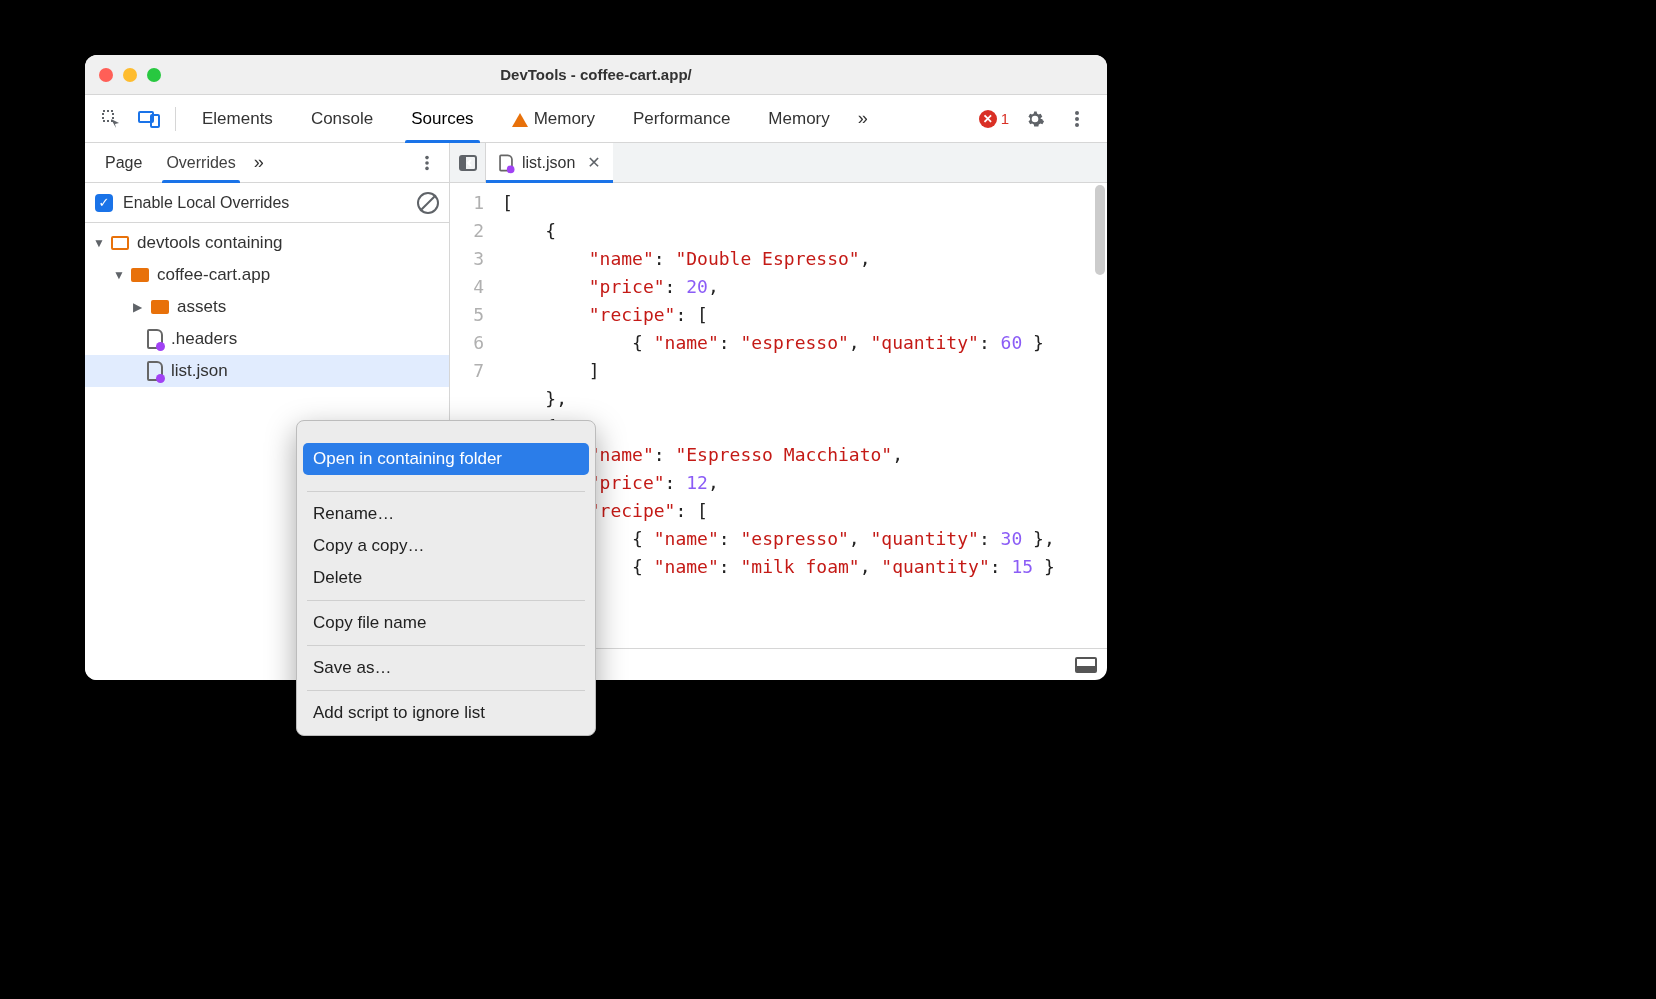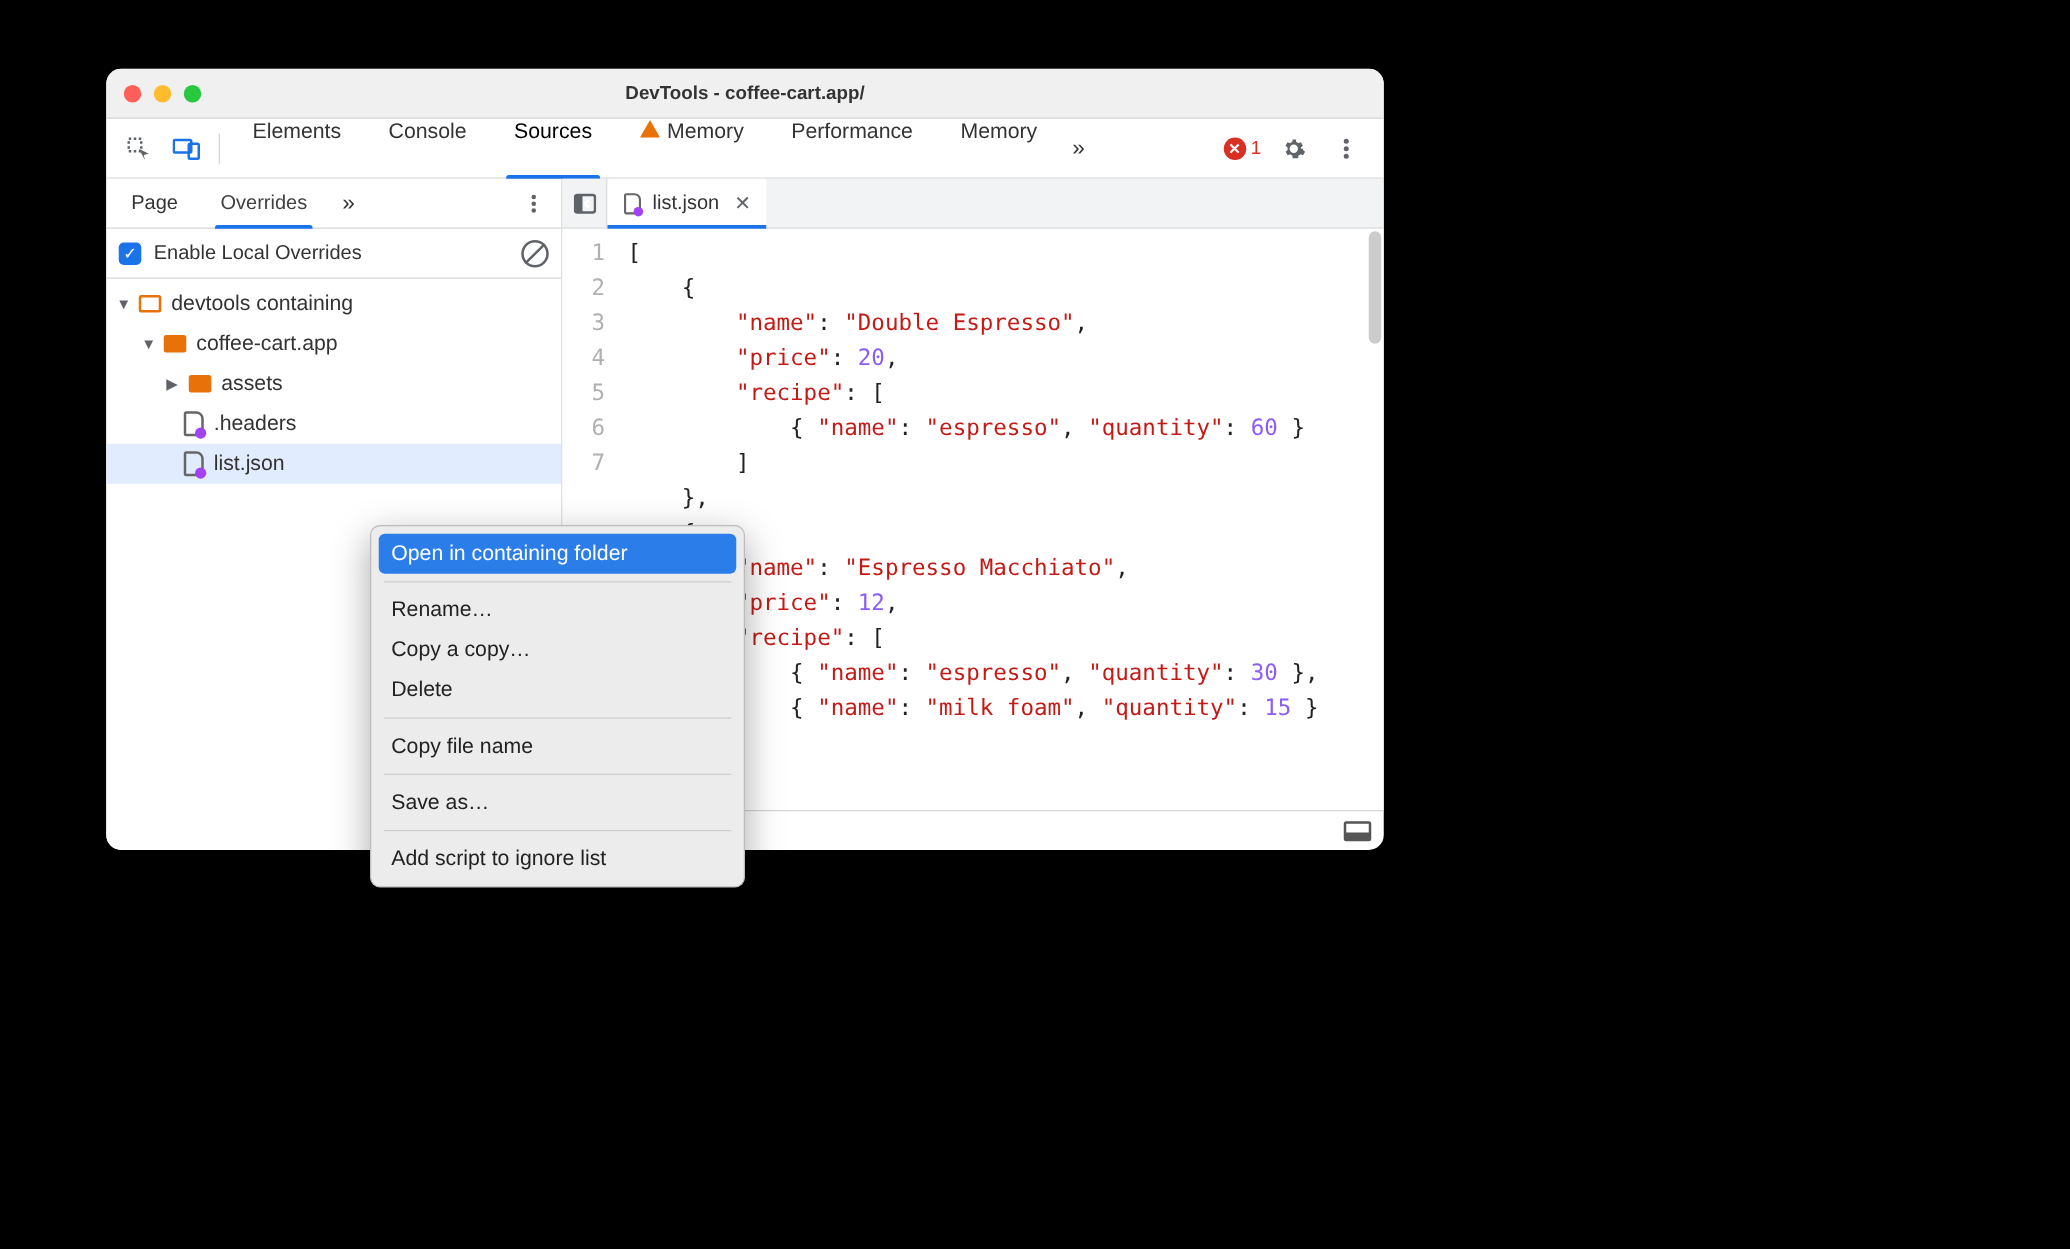--- a/index.html
+++ b/index.html
@@ -59,21 +59,21 @@
     width: 32px; height: 32px;
     display: flex; align-items: center; justify-content: center;
     color: #5f6368;
     border-radius: 4px;
   }
   .tb-divider { width: 1px; height: 24px; background: #d6d6d6; margin: 0 4px; }
   .tab {
     padding: 0 16px;
     height: 48px;
     display: flex;
-    align-items: flex-start;
+    align-items: center;
     font-size: 17px;
     color: #333;
     cursor: pointer;
     position: relative;
     gap: 6px;
   }
   .tab.active { color: #000000; }
   .tab.active::after {
     content: "";
     position: absolute;
@@ -110,21 +110,21 @@
     display: flex;
     flex-direction: column;
     background: #fff;
   }
   .sidebar-tabs {
     height: 40px;
     display: flex;
     align-items: center;
     border-bottom: 1px solid #d6d6d6;
     padding: 0 8px;
-    gap: 10px;
+    gap: 0;
   }
   .sb-tab {
     padding: 0 12px;
     height: 40px;
     display: flex;
     align-items: center;
     font-size: 16px;
     color: #333;
     cursor: pointer;
     position: relative;
@@ -324,21 +324,21 @@
     z-index: 50;
   }
   .ctxitem {
     padding: 6px 16px;
     cursor: pointer;
   }
   .ctxitem.hl {
     background: #2b7de9;
     color: #fff;
     border-radius: 5px;
-    margin: 0 6px;
+    margin: 16px 6px;
     padding: 6px 10px;
   }
   .ctxsep {
     height: 1px;
     background: #cfcfcf;
     margin: 6px 10px;
   }
   .warn-tri {
     width: 0; height: 0;
     border-left: 8px solid transparent;

